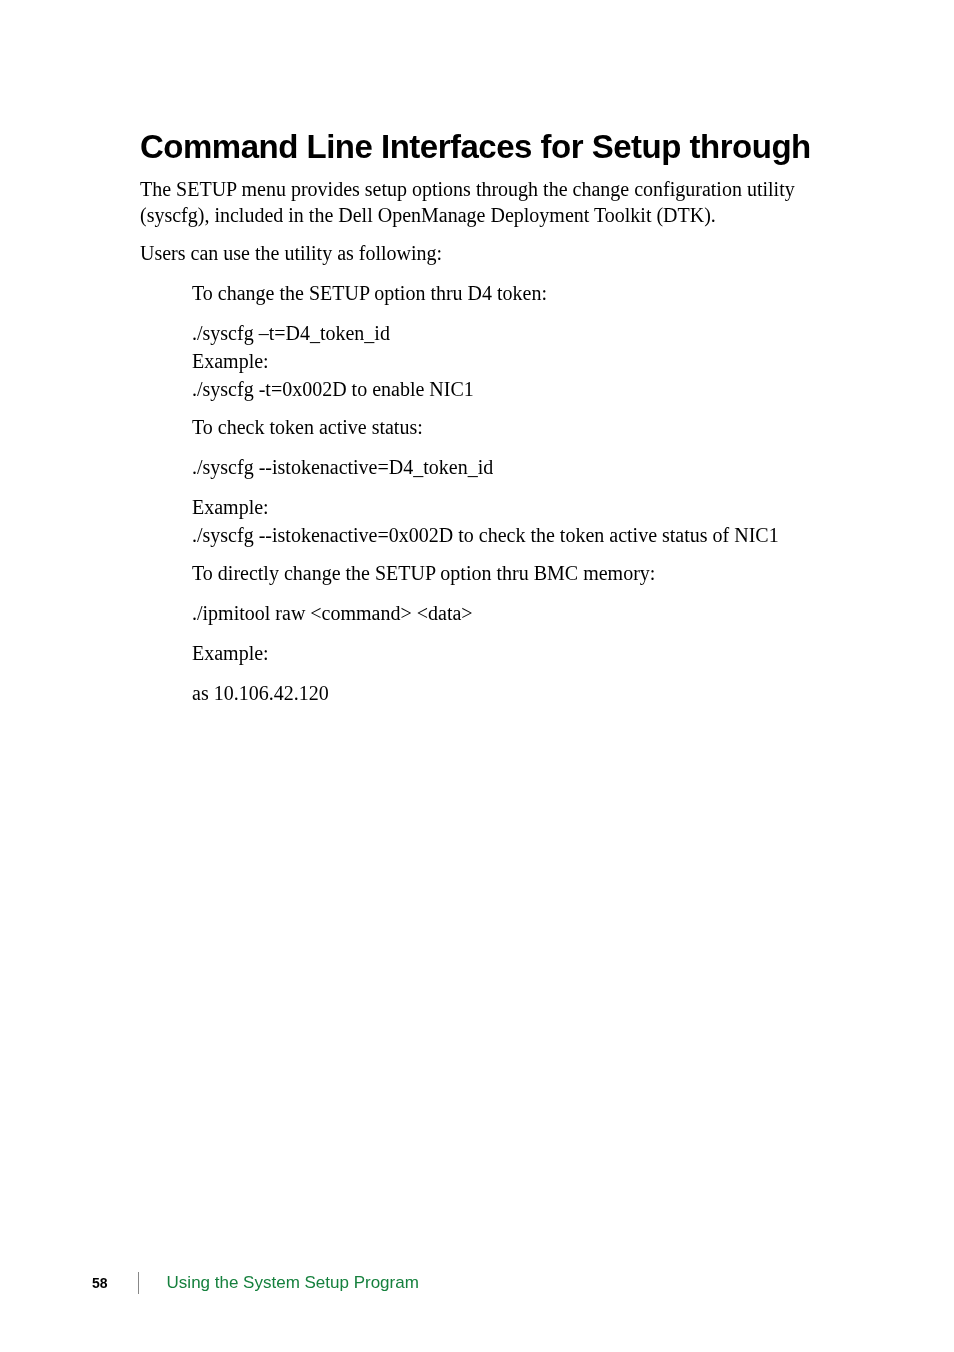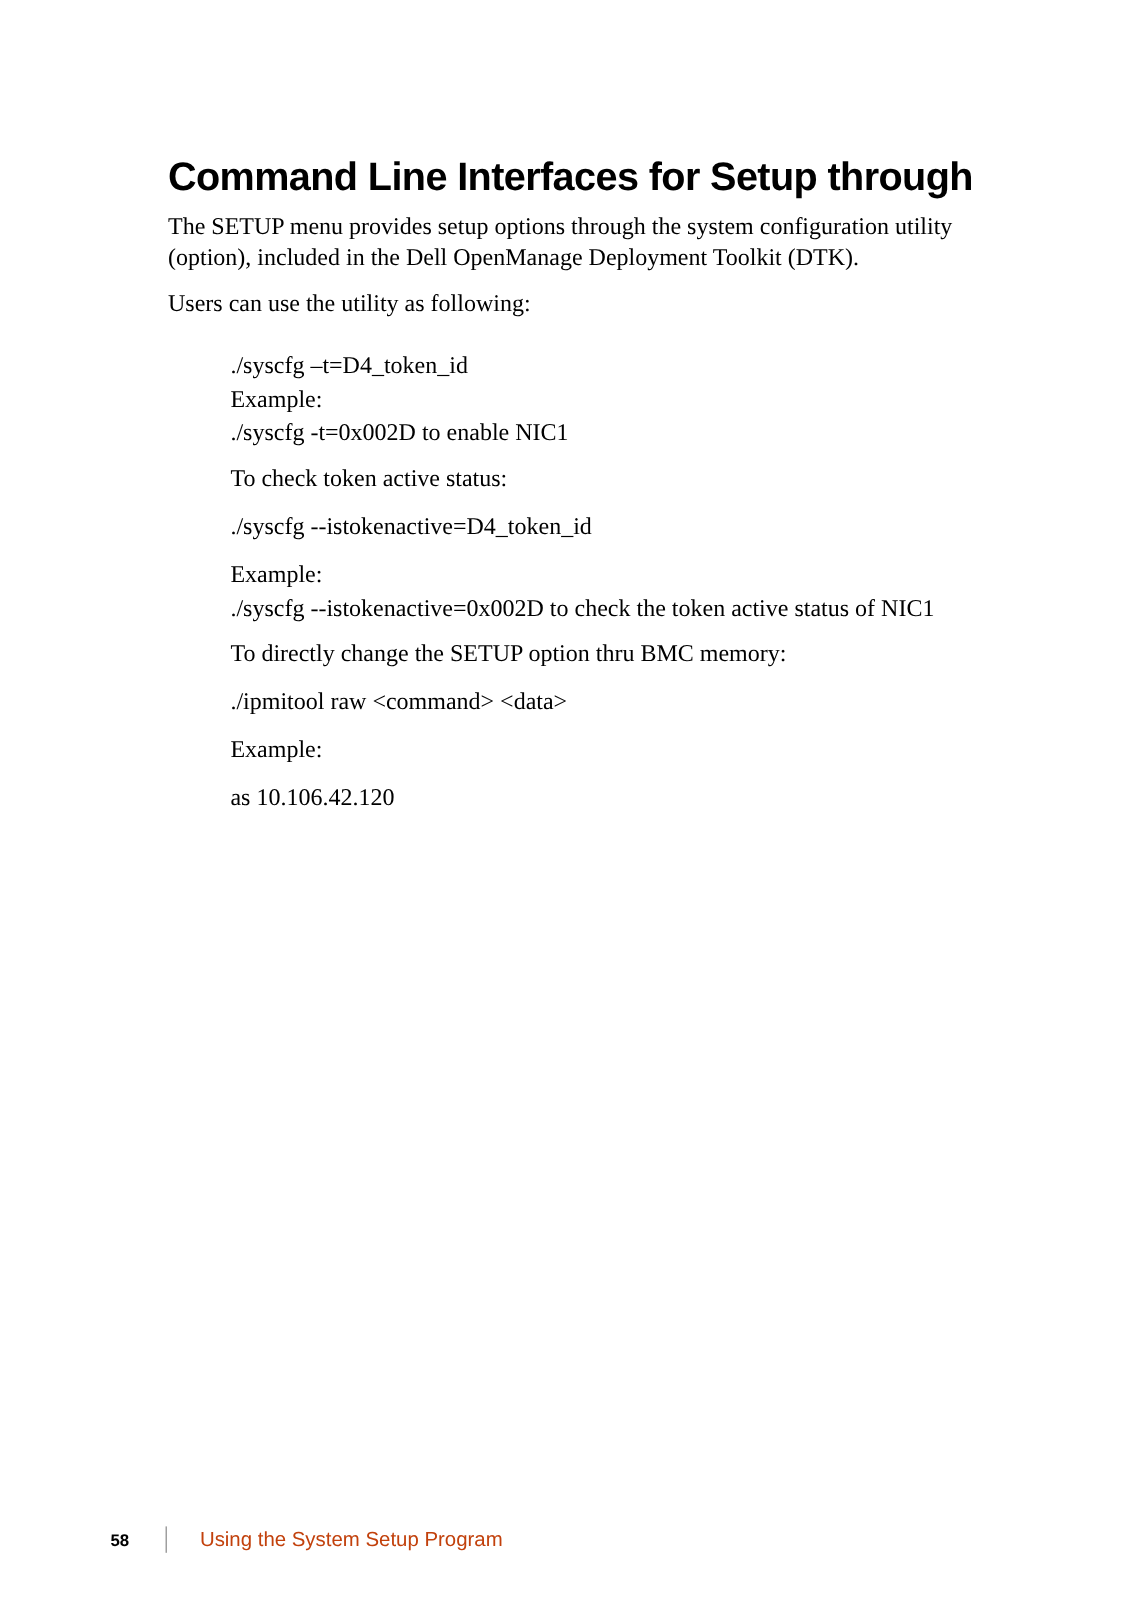--- a/index.html
+++ b/index.html
@@ -64,35 +64,36 @@
     }
     .divider {
       width: 1px;
       height: 22px;
       background: #888;
       margin-right: 28px;
     }
     .footer-text {
       font-family: 'Helvetica Neue', Helvetica, Arial, sans-serif;
       font-size: 17px;
-      color: #c2410c;
+      color: #15803d;
       font-weight: 300;
     }
   </style>
 </head>
 <body>
 
 <h1 class="heading">Command Line Interfaces for Setup through</h1>
 
-<p class="intro-para">The SETUP menu provides setup options through the system configuration utility (option), included in the Dell OpenManage Deployment Toolkit (DTK).</p>
+<p class="intro-para">The SETUP menu provides setup options through the change configuration utility (syscfg), included in the Dell OpenManage Deployment Toolkit (DTK).</p>
 
 <p class="users-para">Users can use the utility as following:</p>
 
 <div class="indent-block">
 
+  <p class="line">To change the SETUP option thru D4 token:</p>
   <div class="spacer-sm"></div>
   <p class="line">./syscfg –t=D4_token_id</p>
   <p class="line">Example:</p>
   <p class="line">./syscfg -t=0x002D to enable NIC1</p>
 
   <div class="spacer-md"></div>
   <p class="line">To check token active status:</p>
   <div class="spacer-sm"></div>
   <p class="line">./syscfg --istokenactive=D4_token_id</p>
   <div class="spacer-sm"></div>

